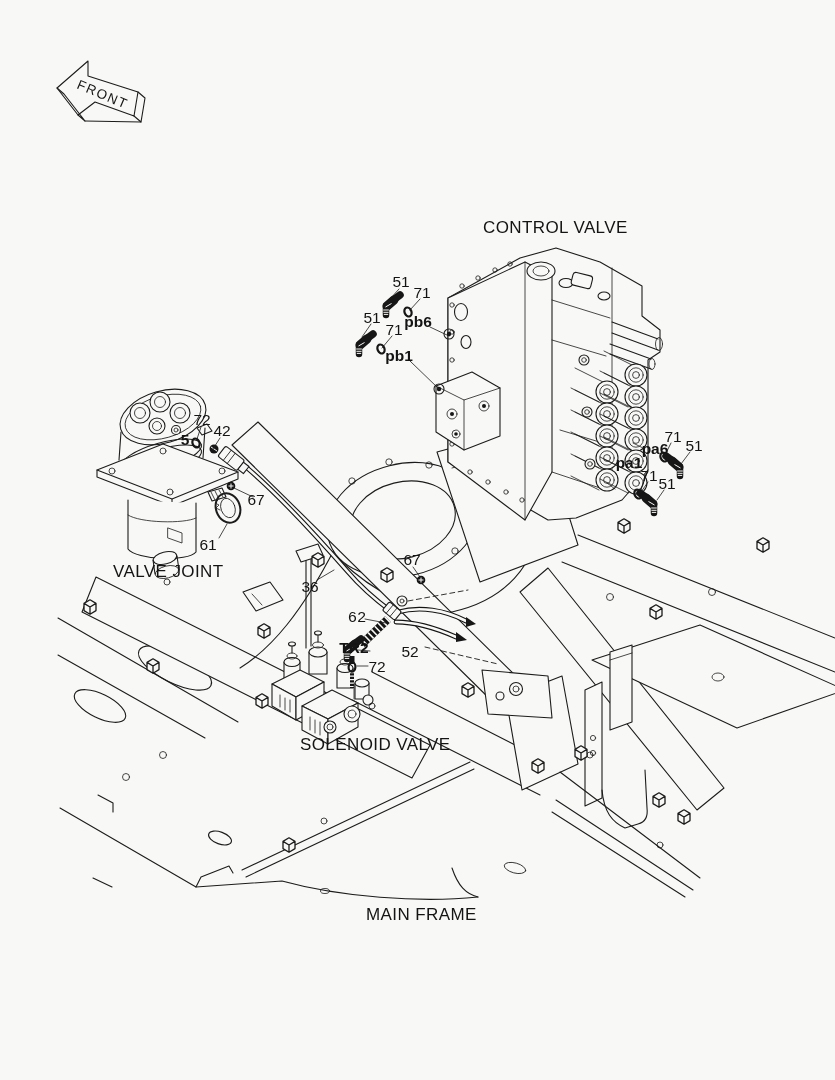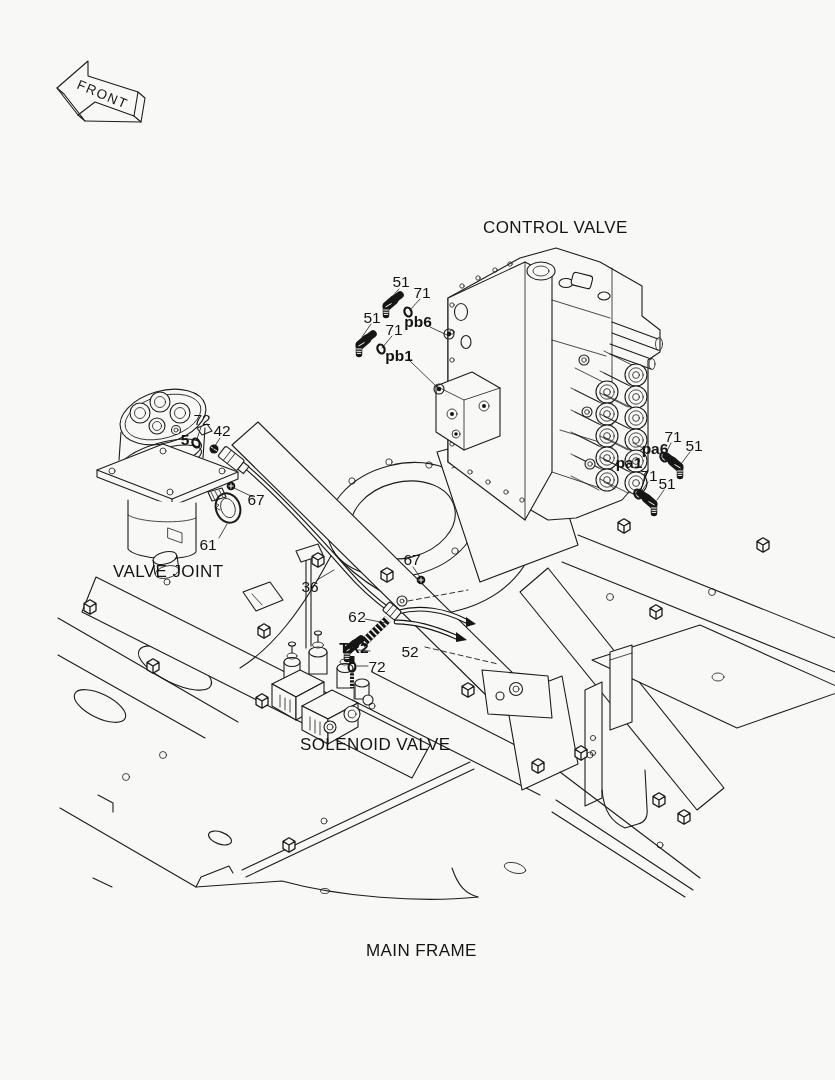--- a/index.html
+++ b/index.html
@@ -5,21 +5,21 @@
   html,body{margin:0;padding:0;background:#f8f8f6;}
   .page{position:relative;width:835px;height:1080px;background:#f8f8f6;overflow:hidden;
         font-family:"Liberation Sans","DejaVu Sans",sans-serif;}
   .page svg{position:absolute;left:0;top:0;}
   .lbl{position:absolute;color:#141414;font-size:17px;letter-spacing:.4px;white-space:nowrap;}
   .co{position:absolute;transform:translate(-50%,-50%);color:#141414;font-size:15.5px;white-space:nowrap;}
   .b{font-weight:700;}
   #t-control-valve{left:483px;top:218px;}
   #t-center-joint{left:113px;top:562px;}
   #t-solenoid-valve{left:264px;top:735px;margin-left:36px;}
-  #t-main-frame{left:366px;top:905px;margin-top:36px;}
+  #t-main-frame{left:366px;top:905px;}
   
   .s{fill:none;stroke:#1c1c1c;stroke-width:1.1;stroke-linecap:round;stroke-linejoin:round;}
   .t{stroke-width:.8;}
   .f{fill:#f8f8f6;stroke:#1c1c1c;stroke-width:1.1;stroke-linejoin:round;stroke-linecap:round;}
   .d{fill:#161616;stroke:none;}
   .hO{stroke:#141414;stroke-width:4.8;fill:none;stroke-linecap:round;}
   .hI{stroke:#f8f8f6;stroke-width:2.6;fill:none;stroke-linecap:round;}
   .dash{stroke-dasharray:5 3.5;stroke-width:.9;}
 </style>
 </head>

